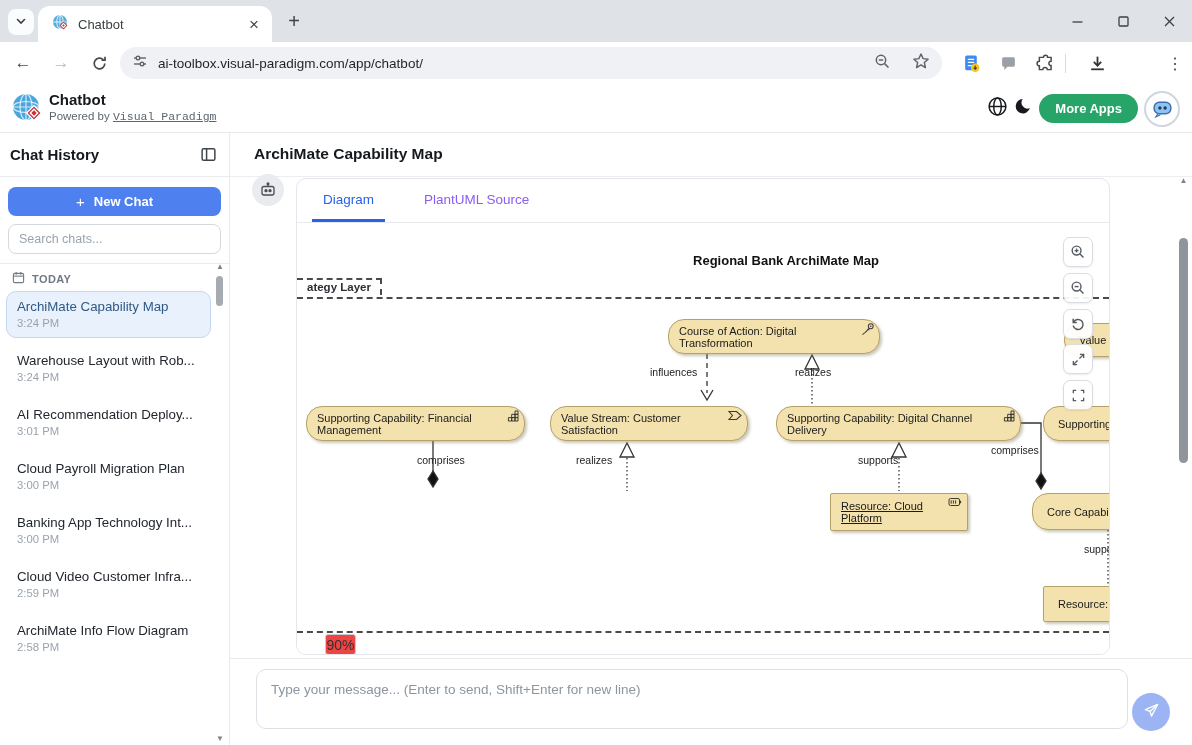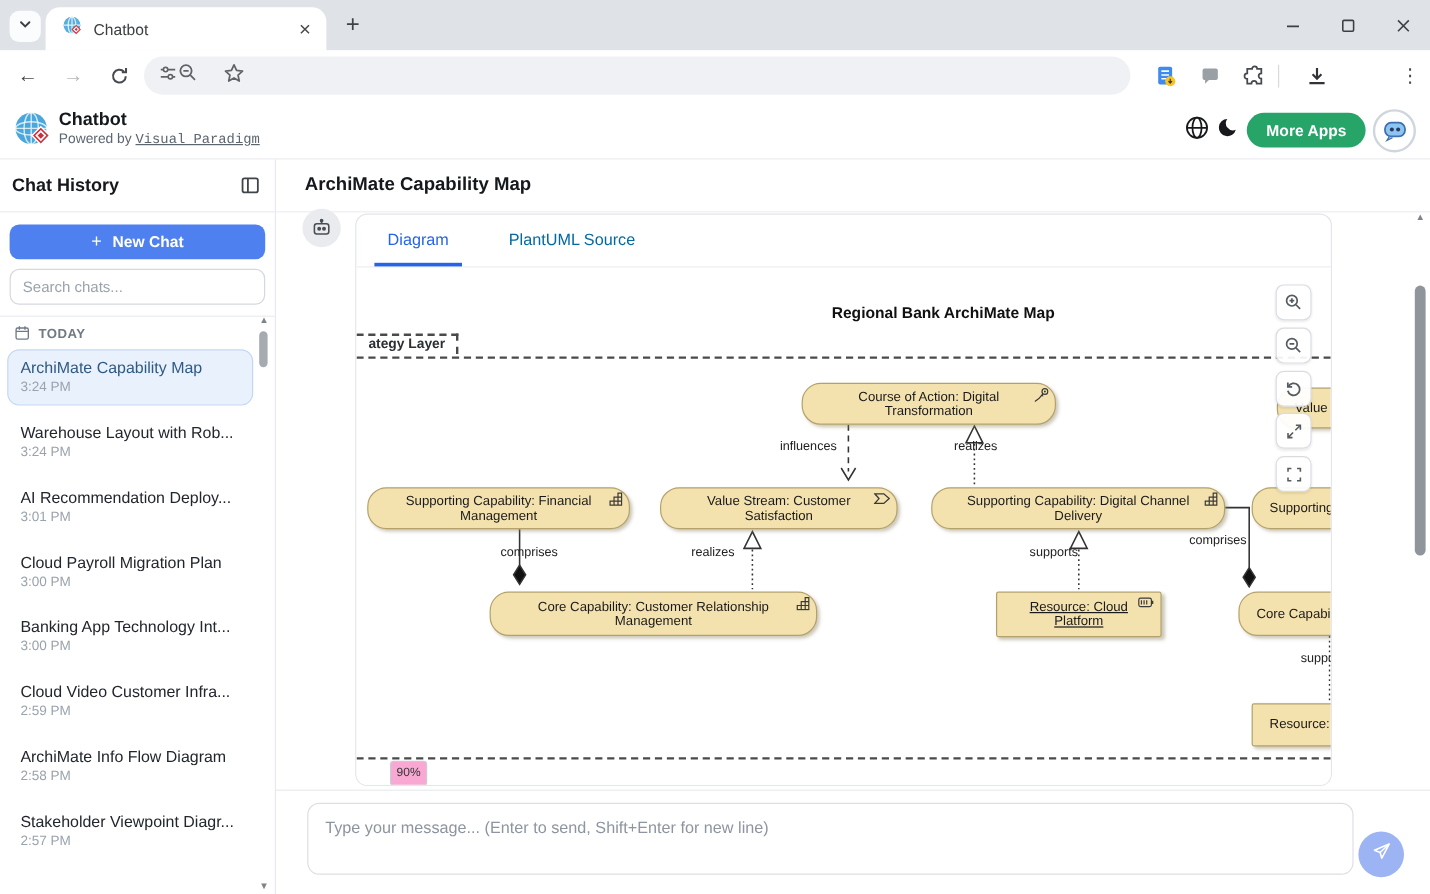--- a/index.html
+++ b/index.html
@@ -62,37 +62,37 @@
   .main-scroll { left:1178px; top:176px; width:11px; height:489px; }
   .main-scroll .thumb { left:1px; width:9px; top:62px; height:225px; }
 
   
   .main { position:absolute; left:230px; top:133px; width:962px; height:525px; background:#fff; }
   .page-title-row { position:absolute; left:0; top:0; width:962px; height:44px; border-bottom:1px solid #eceef2; }
   .page-title { position:absolute; left:24px; top:12px; font-size:15.5px; font-weight:bold; color:#15181c; }
   .bot-avatar { position:absolute; left:22px; top:41px; width:32px; height:32px; border-radius:50%; background:#e9ebee; display:flex; align-items:center; justify-content:center; }
   .card { position:absolute; left:66px; top:45px; width:814px; height:477px; border:1px solid #e3e6ea; border-radius:10px; background:#fff; overflow:hidden; }
   .card-tabs { height:44px; border-bottom:1px solid #e8eaee; display:flex; align-items:stretch; }
-  .ctab { display:flex; align-items:center; padding:0 11px; font-size:13.5px; color:#0369a1; margin-left:15px; border-bottom:3px solid transparent; }
+  .ctab { display:flex; align-items:center; padding:0 11px; font-size:13.5px; color:#8b5cf6; margin-left:15px; border-bottom:3px solid transparent; }
   .ctab.active { color:#2563eb; border-bottom-color:#2563eb; margin-left:15px; }
   .ctab.second { margin-left:28px; }
 
   
   .viewport { position:relative; width:812px; height:432px; overflow:hidden; background:#fff; }
   .dg-title { position:absolute; left:389px; top:30px; width:200px; text-align:center; font-size:13px; font-weight:bold; color:#111; }
   .dash-top { position:absolute; left:0; top:74px; width:812px; border-top:2px dashed #4a4a4a; }
   .dash-bottom { position:absolute; left:0; top:408px; width:812px; border-top:2px dashed #4a4a4a; }
   .layer-label { position:absolute; left:0; top:55px; padding:1px 9px 2px 10px; font-size:11.5px; font-weight:bold; color:#2b2f33; border-top:2px dashed #4a4a4a; border-right:2px dashed #4a4a4a; background:#fff; }
   .edges { position:absolute; left:0; top:0; }
-  .node { position:absolute; background:#f4e2ae; border:1.5px solid #b5a26b; border-radius:16px; box-shadow:2px 2px 3px rgba(140,130,100,.45); font-size:11px; color:#1a1a1a; display:flex; align-items:center; justify-content:center; text-align:center; padding:0 10px; z-index:2; }
+  .node { position:absolute; background:#f4e2ae; border:1.5px solid #b5a26b; border-radius:16px; box-shadow:2px 2px 3px rgba(140,130,100,.45); font-size:11px; color:#1a1a1a; display:flex; align-items:center; justify-content:center; padding:0 10px; z-index:2; }
   .node.square { border-radius:2px; }
   .node.clip { justify-content:flex-start; text-align:left; padding-left:14px; }
   .nicon { position:absolute; top:3px; right:5px; line-height:0; }
   .elabel { position:absolute; font-size:10.5px; color:#222; z-index:3; white-space:nowrap; }
-  .zoom-badge { position:absolute; left:28px; top:411px; width:31px; height:21px; background:#f9a8d4; border:1px solid #c8cdd3; border-radius:3px; font-size:10px; color:#333; display:flex; align-items:center; justify-content:center; z-index:5; }
+  .zoom-badge { position:absolute; left:28px; top:411px; width:31px; height:21px; background:#ef4444; border:1px solid #c8cdd3; border-radius:3px; font-size:14px; color:#333; display:flex; align-items:center; justify-content:center; z-index:5; }
   .dg-ctrl { position:absolute; left:766px; width:30px; height:30px; border-radius:7px; background:rgba(255,255,255,.93); border:1px solid #d9dce1; box-shadow:0 1px 2px rgba(0,0,0,.08); display:flex; align-items:center; justify-content:center; z-index:6; }
 
   
   .composer { position:absolute; left:230px; top:658px; width:962px; height:87px; background:#fff; border-top:1px solid #e8eaee; }
   .msg-input { position:absolute; left:26px; top:10px; width:872px; height:60px; border:1px solid #dcdfe4; border-radius:10px; padding:12px 14px; font-size:13.5px; font-family:"Liberation Sans",sans-serif; color:#22272e; resize:none; outline:none; }
   .msg-input::placeholder { color:#8d95a0; }
   .send-btn { position:absolute; right:22px; top:34px; width:38px; height:38px; border-radius:50%; background:#9db4f4; display:flex; align-items:center; justify-content:center; }
 </style>
 </head>
 <body>
@@ -151,20 +151,21 @@
   </div>
   <div class="url-pill">
     <span>
       <svg width="16" height="16" viewBox="0 0 16 16" fill="none" stroke="#5f6368" stroke-width="1.4">
           <line x1="2" y1="5" x2="14" y2="5"></line>
           <circle cx="6" cy="5" r="1.8" fill="#fff"></circle>
           <line x1="2" y1="11" x2="14" y2="11"></line>
           <circle cx="10" cy="11" r="1.8" fill="#fff"></circle>
         </svg>
     </span>
+    <span class="url-text">ai-toolbox.visual-paradigm.com/app/chatbot/</span>
     <span style="margin-right:21px;">
       <svg width="17" height="17" viewBox="0 0 17 17" fill="none" stroke="#5f6368" stroke-width="1.5">
           <circle cx="7" cy="7" r="4.7"></circle>
           <line x1="10.6" y1="10.6" x2="14.5" y2="14.5"></line>
           <line x1="4.8" y1="7" x2="9.2" y2="7"></line>
         </svg>
     </span>
     <span>
       <svg width="18" height="18" viewBox="0 0 16 16" fill="none" stroke="#5f6368" stroke-width="1.3" stroke-linejoin="round">
           <path d="M8 1.8 L9.9 5.9 14.3 6.4 11 9.4 11.9 13.8 8 11.5 4.1 13.8 5 9.4 1.7 6.4 6.1 5.9 Z"></path>
@@ -292,24 +293,20 @@
         <div class="t">Banking App Technology Int...</div>
         <div class="tm">3:00 PM</div>
       </div>
     <div class="sb-item">
         <div class="t">Cloud Video Customer Infra...</div>
         <div class="tm">2:59 PM</div>
       </div>
     <div class="sb-item">
         <div class="t">ArchiMate Info Flow Diagram</div>
         <div class="tm">2:58 PM</div>
-      </div>
-    <div class="sb-item">
-        <div class="t">Stakeholder Viewpoint Diagr...</div>
-        <div class="tm">2:57 PM</div>
       </div>
   </div>
 </div>
 
 <div class="vscroll sb-scroll">
   <span class="arr" style="top:0;">▲</span>
   <div class="thumb"></div>
   <span class="arr" style="bottom:0;">▼</span>
 </div>
 
@@ -396,28 +393,20 @@
               <path d="M8 1h3v3.3h-3zM8 4.3h3v3.3h-3zM4.7 4.3h3.3v3.3H4.7zM8 7.6h3V11h-3zM4.7 7.6h3.3V11H4.7zM1.4 7.6h3.3V11H1.4z"></path>
             </svg>
         </span>
       </div>
       <div class="node clip" style="left:746px; top:183px; width:130px; height:35px;">
         <span>Supporting</span>
       </div>
       <div class="node clip" style="left:767px; top:100px; width:130px; height:34px;">
         <span>Value S</span>
       </div>
-      <div class="node" style="left:111px; top:270px; width:273px; height:37px;">
-        <span>Core Capability: Customer Relationship Management</span>
-        <span class="nicon">
-          <svg width="12" height="12" viewBox="0 0 12 12" fill="none" stroke="#3a3a3a" stroke-width="1">
-              <path d="M8 1h3v3.3h-3zM8 4.3h3v3.3h-3zM4.7 4.3h3.3v3.3H4.7zM8 7.6h3V11h-3zM4.7 7.6h3.3V11H4.7zM1.4 7.6h3.3V11H1.4z"></path>
-            </svg>
-        </span>
-      </div>
       <div class="node square" style="left:533px; top:270px; width:138px; height:38px;text-decoration:underline;">
         <span>Resource: Cloud Platform</span>
         <span class="nicon">
           <svg width="14" height="10" viewBox="0 0 14 9" fill="none" stroke="#3a3a3a" stroke-width="1">
               <rect x="1" y="1" width="10.5" height="7" rx="1.5"></rect>
               <path d="M3.2 2.8v3.4M5.4 2.8v3.4M7.6 2.8v3.4"></path>
               <path d="M12.3 3.2v2.6" stroke-width="1.6"></path>
             </svg>
         </span>
       </div>

